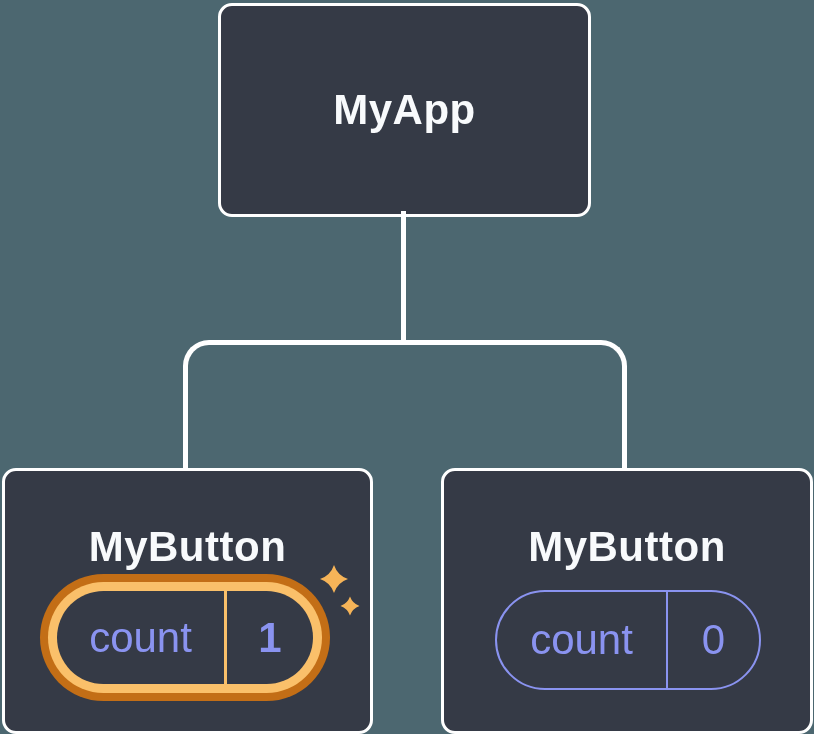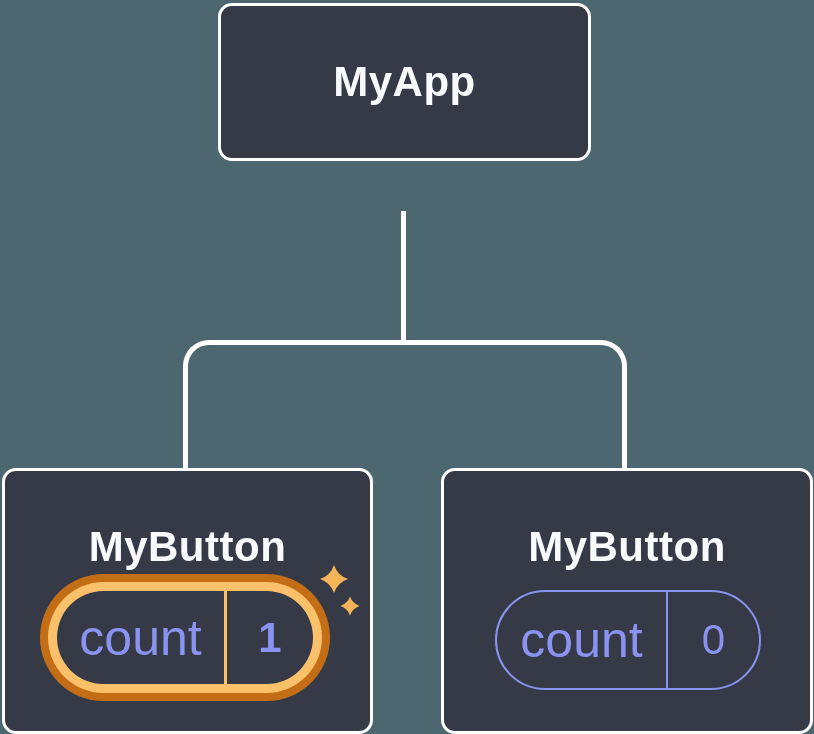--- a/index.html
+++ b/index.html
@@ -9,21 +9,21 @@
   }
   *{margin:0;padding:0;box-sizing:border-box;}
   html,body{width:814px;height:734px;overflow:hidden;}
   body{font-family:"Liberation Sans",sans-serif;background:var(--background);}
   .stage{position:relative;width:814px;height:734px;background:var(--background);overflow:hidden;}
 
   .node{
     position:absolute;background:var(--node-fill);
     border:3px solid var(--node-border);border-radius:14px;
   }
-  .node-root{left:218px;top:3px;width:373px;height:158px;display:flex;align-items:center;justify-content:center;}
+  .node-root{left:218px;top:3px;width:373px;height:214px;display:flex;align-items:center;justify-content:center;}
   .node-child-left{left:2px;top:468px;width:371px;height:266px;}
   .node-child-right{left:441px;top:468px;width:372px;height:266px;}
 
   .node-title{
     color:#f8fafc;font-size:42px;font-weight:600;letter-spacing:0.5px;
     text-align:center;white-space:nowrap;
   }
   .child-title{position:absolute;top:52px;left:0;width:100%;}
 
   
@@ -55,21 +55,21 @@
   .hl-core{
     width:100%;height:100%;background:var(--node-fill);border-radius:999px;
     display:flex;overflow:hidden;
   }
   .hl-core .seg-key{
     width:170px;border-right:3px solid var(--highlight-inner);
     display:flex;align-items:center;justify-content:center;
   }
   .hl-core .seg-val{flex:1;display:flex;align-items:center;justify-content:center;}
 
-  .state-key{color:var(--state-accent);font-size:50px;font-weight:400;}
+  .state-key{color:var(--state-accent);font-size:42px;font-weight:400;}
   .state-val{color:var(--state-accent);font-size:42px;font-weight:400;}
   .state-val.bold{font-weight:700;}
 
   .sparkles{position:absolute;left:308px;top:553px;width:64px;height:74px;}
 </style>
 </head>
 <body>
 
 <div class="stage">
 

